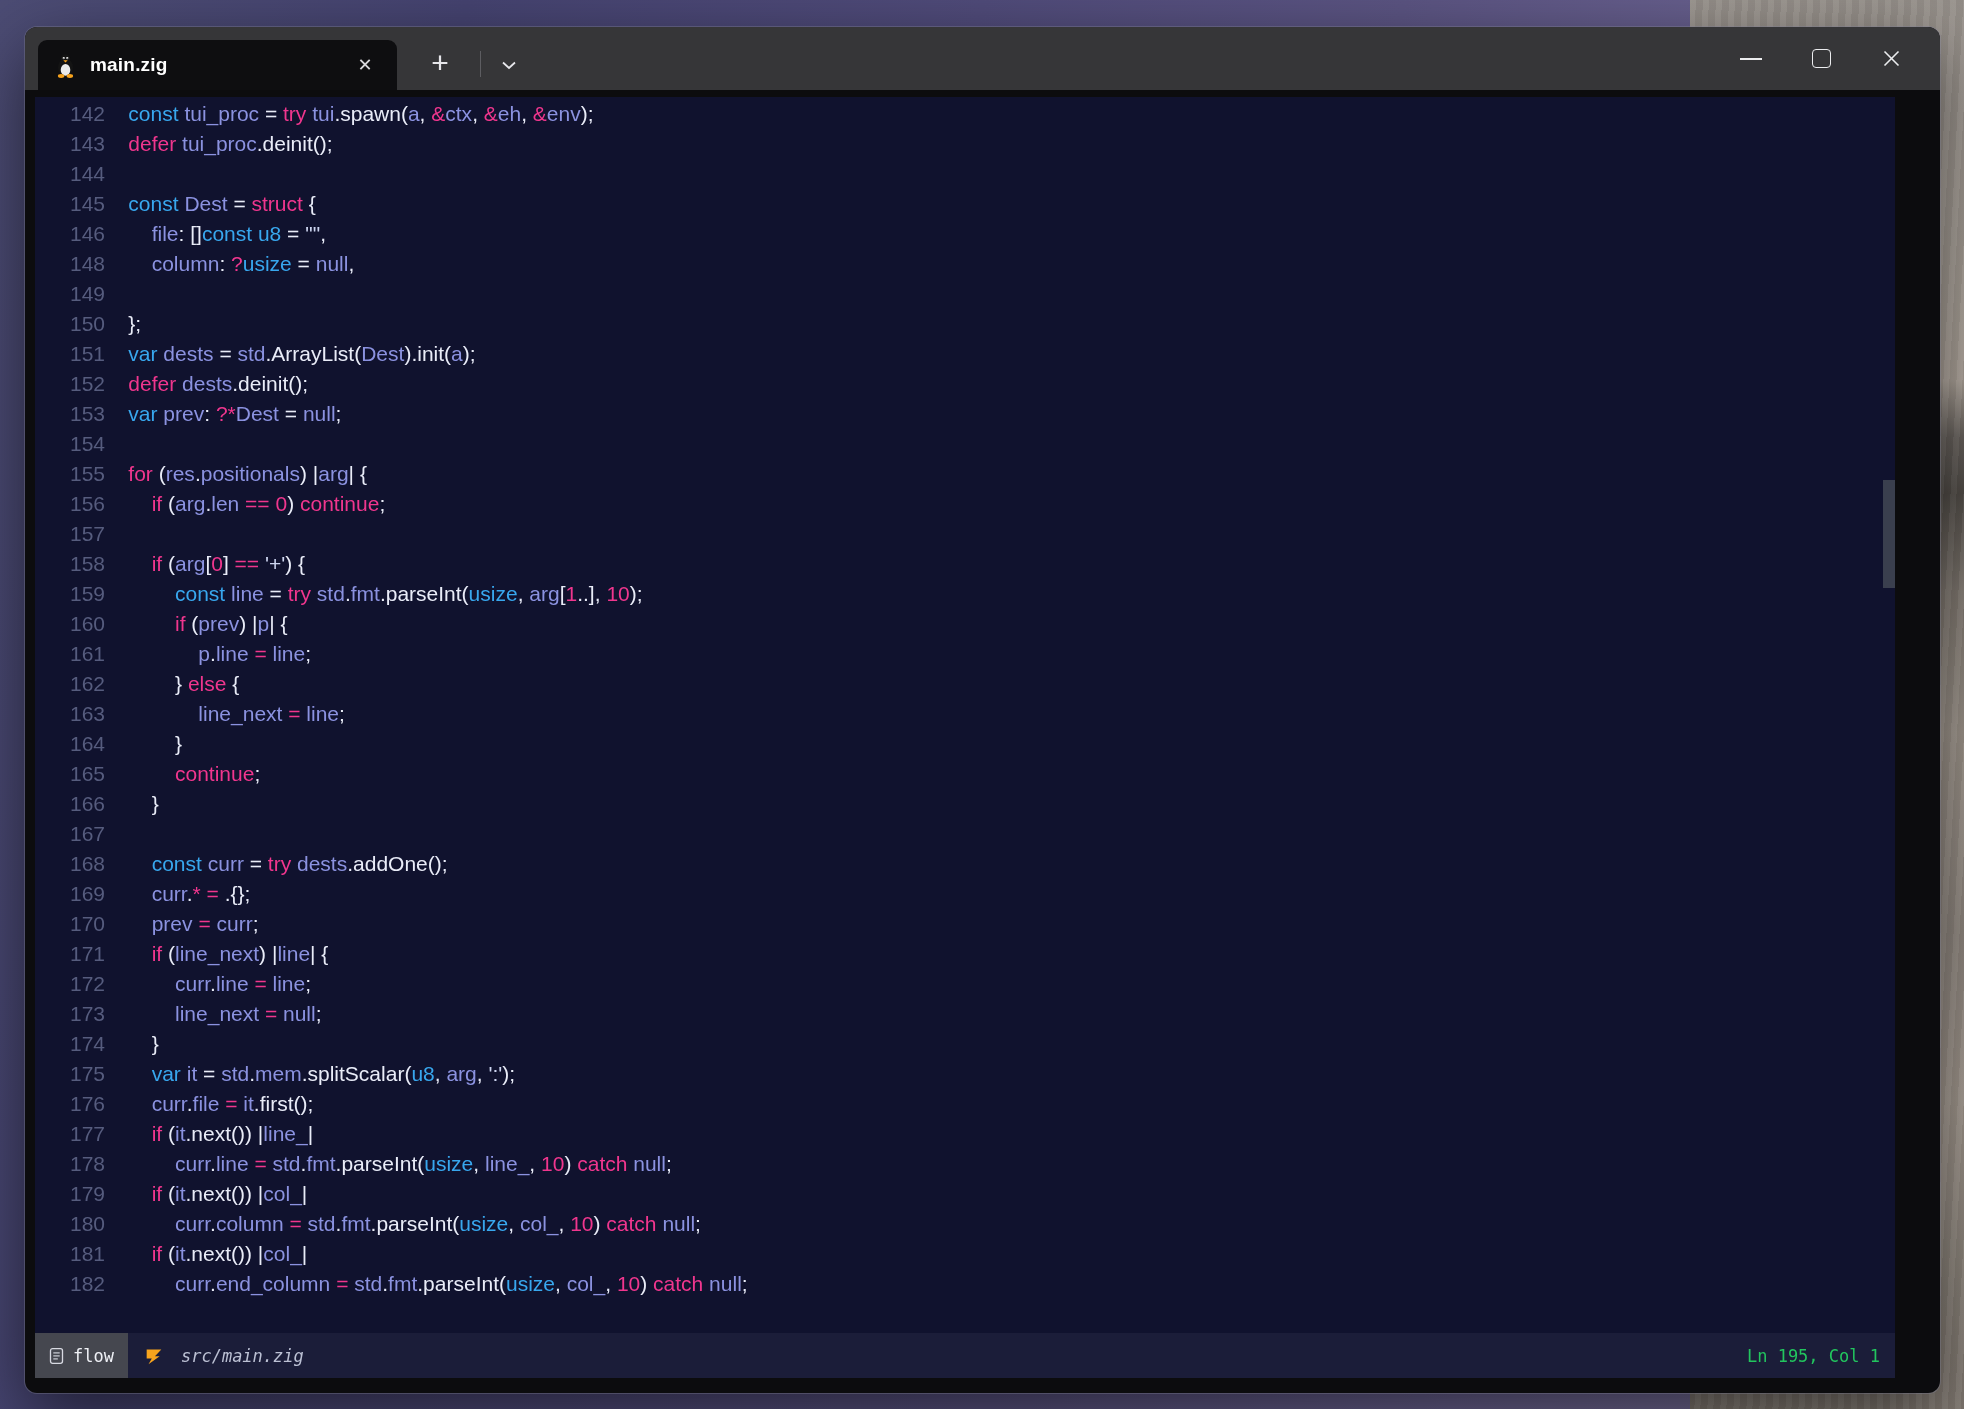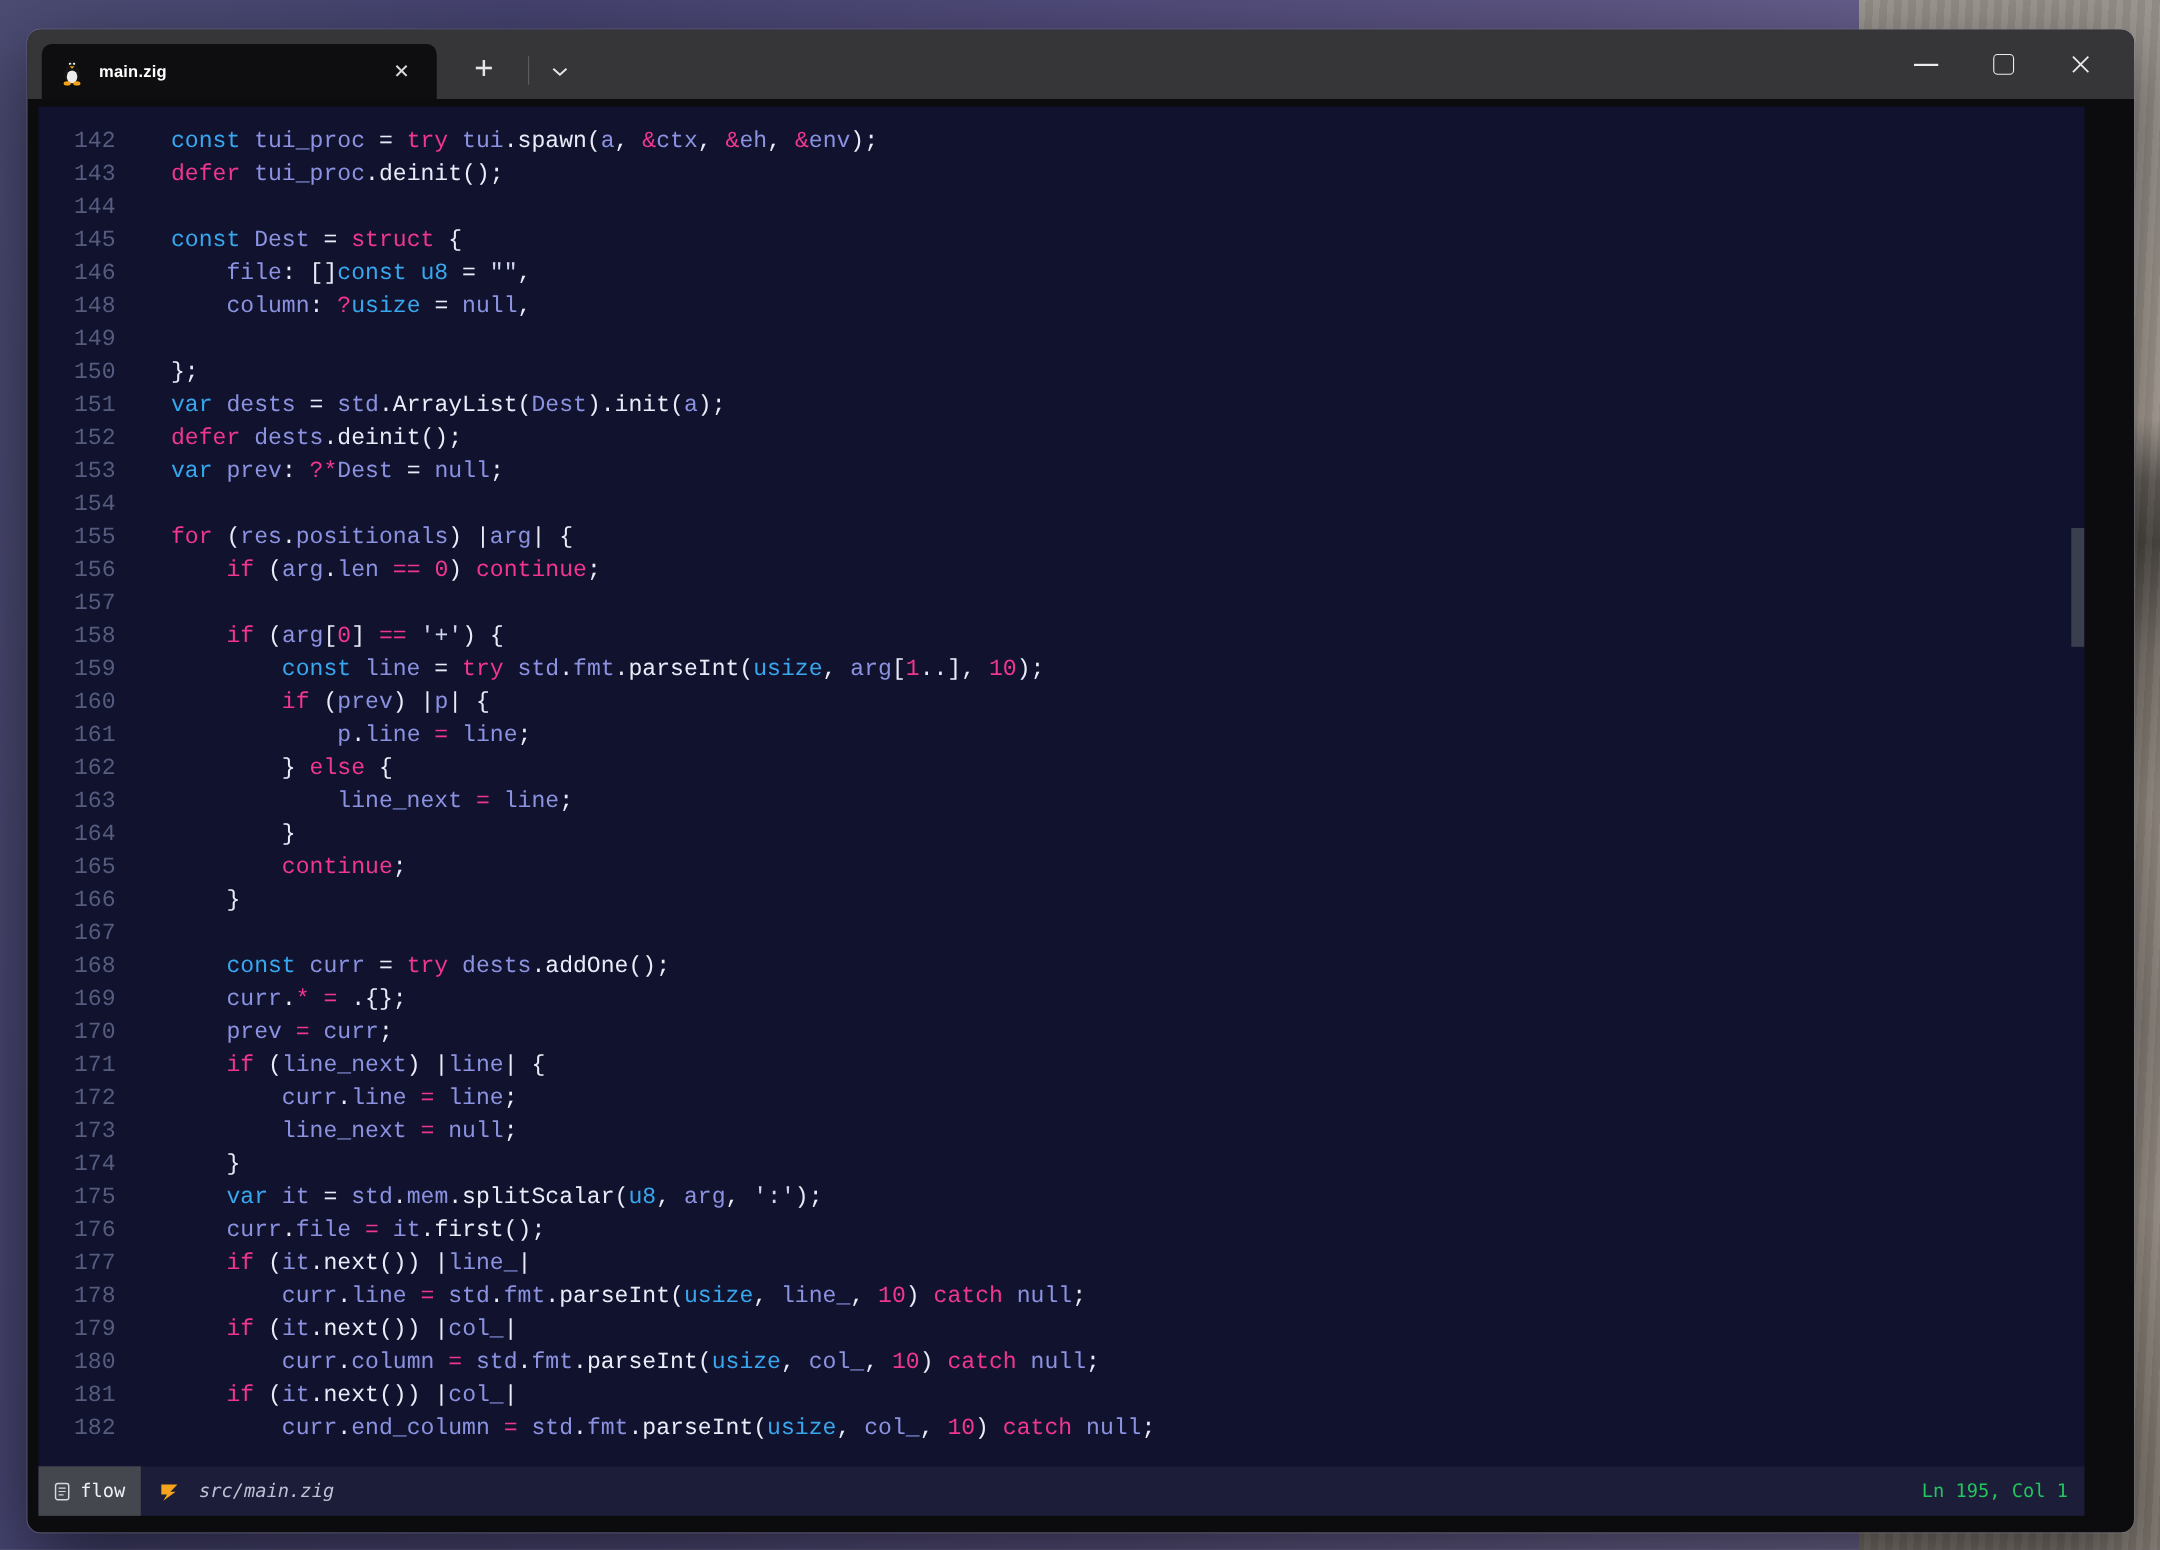--- a/index.html
+++ b/index.html
@@ -17,37 +17,37 @@
   
   .window{position:absolute;left:25px;top:27px;width:1915px;height:1366px;
     background:#0c0c0e;border-radius:12px;
     box-shadow:0 0 0 1px rgba(130,130,150,.38),0 24px 70px rgba(0,0,0,.55);}
 
   
   .titlebar{position:absolute;left:0;top:0;right:0;height:63px;background:#363638;
     border-radius:12px 12px 0 0;}
   .tab{position:absolute;left:13px;bottom:0;width:359px;height:50px;background:#0e0e10;
     border-radius:9px 9px 0 0;display:flex;align-items:center;padding-left:17px;box-sizing:border-box;}
-  .tab-title{color:#ffffff;font-size:15px;font-weight:700;margin-left:14px;letter-spacing:.2px;}
+  .tab-title{color:#ffffff;font-size:19px;font-weight:700;margin-left:14px;letter-spacing:.2px;}
   .tab-close{position:absolute;right:12px;top:0;bottom:0;width:40px;display:flex;align-items:center;justify-content:center;
     color:#d9d9dd;font-size:18px;font-weight:400;cursor:default;}
   .tabbar-btn{position:absolute;bottom:0;height:50px;display:flex;align-items:center;justify-content:center;color:#e6e6ea;}
   .btn-newtab{left:387px;width:56px;font-size:30px;font-weight:300;padding-bottom:4px;box-sizing:border-box;}
   .tabbar-sep{position:absolute;bottom:13px;left:455px;width:1px;height:26px;background:#5d5d61;}
   .btn-dropdown{left:460px;width:48px;}
 
   .win-controls{position:absolute;right:14px;top:0;height:63px;display:flex;}
   .win-btn{width:70px;height:63px;display:flex;align-items:center;justify-content:center;}
   .glyph-min{width:22px;height:2px;background:#ecedef;}
   .glyph-max{width:17px;height:17px;border:1.7px solid #ecedef;border-radius:4px;}
 
   
   .code-area{position:absolute;left:10px;top:70px;width:1860px;height:1236px;
-    background:#10122e;overflow:hidden;padding-top:18px;box-sizing:border-box;
-    font-family:Liberation Mono, monospace;font-size:21px;}
+    background:#10122e;overflow:hidden;padding-top:2px;box-sizing:border-box;
+    font-family:Liberation Sans, sans-serif;font-size:21px;}
   .code-line{display:flex;height:30px;line-height:30px;white-space:pre;}
   .line-num{width:70px;flex:0 0 70px;text-align:right;color:#565c7e;}
   .line-text{margin-left:0;}
   .tok-k{color:#38a7ee;}   
   .tok-o{color:#f0368e;}   
   .tok-i{color:#8b92e0;}   
   .tok-w{color:#e9ecf8;}   
   .tok-s{color:#cdd5f0;}   
 
   .scroll-thumb{position:absolute;right:0;top:383px;width:12px;height:108px;background:#3a3f4e;}

